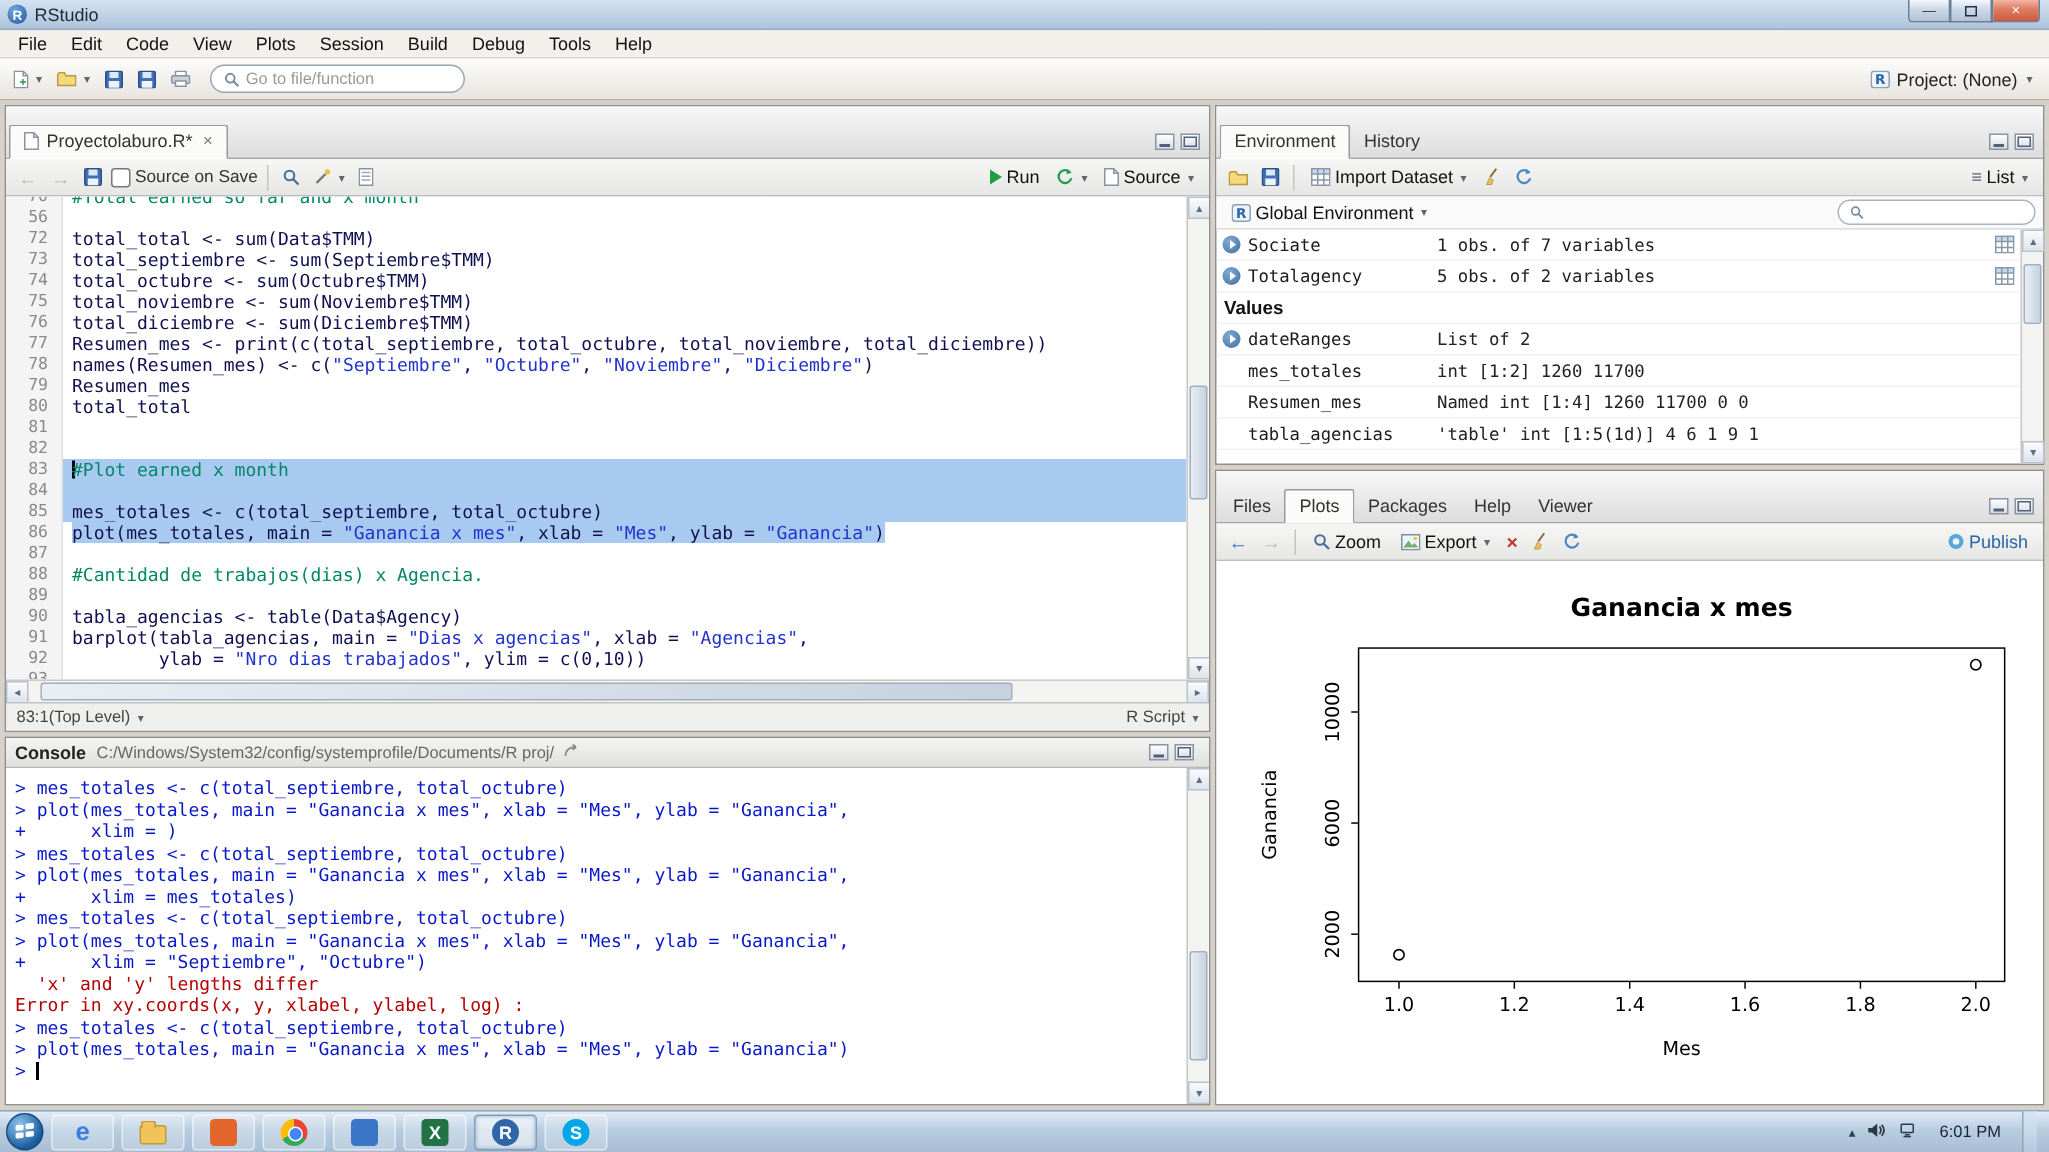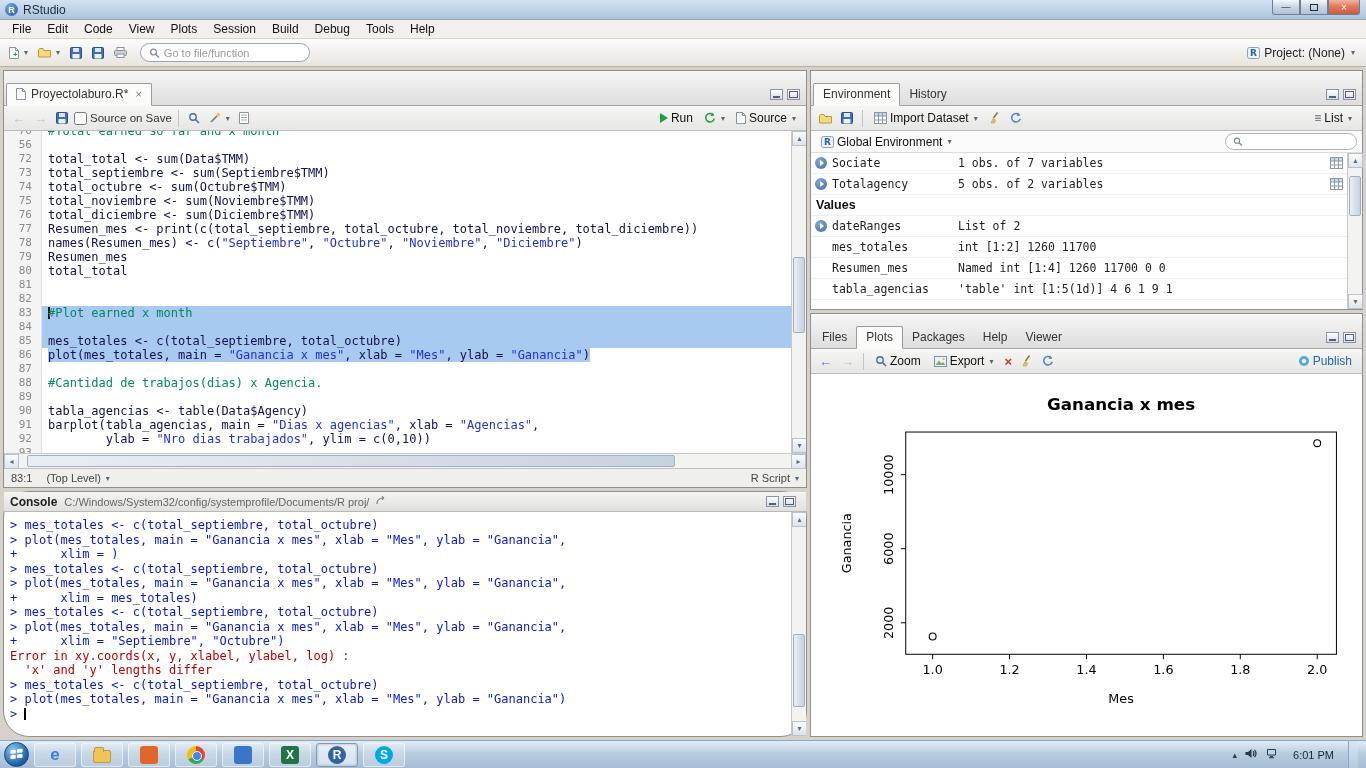--- a/index.html
+++ b/index.html
@@ -30,21 +30,21 @@
 .goto-box input{border:none;outline:none;font-size:11px;width:100%;background:transparent;color:#555;font-family:"Liberation Sans",sans-serif;}
 .goto-box input::placeholder{color:#9a9a9a;}
 .project-sel{display:flex;align-items:center;gap:4px;font-size:12px;color:#222;padding:2px 5px;}
 
 
 .workspace{flex:1;display:flex;gap:3px;padding:3px;background:#d6d2ca;min-height:0;}
 .col-left{width:804px;display:flex;flex-direction:column;gap:3px;min-height:0;}
 .col-right{flex:1;display:flex;flex-direction:column;gap:3px;min-width:0;}
 .pane{background:#fff;border:1px solid #8f8f8f;display:flex;flex-direction:column;min-height:0;}
 .source-pane{height:418px;}
-.console-pane{flex:1;border-radius:26px;}
+.console-pane{flex:1;}
 .env-pane{height:240px;}
 .plots-pane{flex:1;}
 .tabbar{height:35px;background:linear-gradient(#f7f7f7,#ddd);border-bottom:1px solid #a5a5a5;display:flex;align-items:flex-end;padding:0 2px;flex:none;}
 .tabs-row{display:flex;align-items:flex-end;height:100%;}
 .rtab{padding:3px 9px 4px;font-size:12px;color:#333;cursor:default;display:flex;align-items:center;gap:5px;}
 .rtab.active{background:#fbfbfa;border:1px solid #9a9a9a;border-bottom:1px solid #fbfbfa;margin-bottom:-1px;border-radius:2px 2px 0 0;}
 .tab-close{color:#777;font-size:11px;margin-left:2px;}
 .pane-btns{display:flex;gap:4px;margin-left:auto;align-items:center;padding:0 4px 5px 0;}
 .pbtn{width:13px;height:11px;border:1px solid #8a94a8;background:linear-gradient(#fefefe,#d8dce4);position:relative;display:inline-block;cursor:default;}
 .pbtn.min::after{content:"";position:absolute;left:2px;right:2px;bottom:1px;height:2px;background:#51617a;}
@@ -71,21 +71,21 @@
 
 .vscroll{width:15px;flex:none;background:#f3f3f1;border-left:1px solid #c8c8c8;display:flex;flex-direction:column;}
 .hscroll{height:15px;flex:none;background:#f3f3f1;border-top:1px solid #c8c8c8;display:flex;align-items:stretch;}
 .sb-btn{width:15px;height:15px;flex:none;display:flex;align-items:center;justify-content:center;font-size:8px;color:#5d6d80;background:linear-gradient(#fafbfc,#dde4ec);border:1px solid #b8c2ce;}
 .sb-track{flex:1;position:relative;}
 .sb-thumb{position:absolute;background:linear-gradient(90deg,#e9eef4,#c6d2de);border:1px solid #9fb0c0;border-radius:2px;}
 .vscroll .sb-thumb{left:1px;right:1px;}
 .hscroll .sb-thumb{top:1px;bottom:1px;}
 
 
-.src-status{height:19px;background:#efefed;border-top:1px solid #c2c2c0;display:flex;align-items:center;font-size:11px;color:#444;padding:0 7px;gap:14px;flex:none;}
+.src-status{height:19px;background:#efefed;border-top:1px solid #c2c2c0;display:flex;align-items:center;font-size:11px;color:#444;padding:0 7px;flex:none;}
 .scope-btn{display:flex;align-items:center;gap:3px;cursor:default;}
 
 
 .console-header{height:20px;background:linear-gradient(#f4f4f3,#e0e0de);border-bottom:1px solid #b8b8b6;display:flex;align-items:center;gap:7px;padding:0 6px;flex:none;}
 .console-title{font-weight:bold;font-size:12px;color:#222;}
 .console-path{font-size:11px;color:#666;}
 .console-body{flex:1;display:flex;min-height:0;overflow:hidden;}
 .console-lines-wrap{flex:1;overflow:hidden;padding:12px 0 0 6px;}
 .console-lines{margin-top:-6px;}
 .console-line{white-space:pre;font-family:"DejaVu Sans Mono",monospace;font-size:12px;height:14.5px;line-height:14.5px;}
@@ -439,22 +439,22 @@
             <div class="console-lines">
                 <div class="console-line input">&gt; mes_totales &lt;- c(total_septiembre, total_octubre)</div>
                 <div class="console-line input">&gt; plot(mes_totales, main = "Ganancia x mes", xlab = "Mes", ylab = "Ganancia",</div>
                 <div class="console-line input">+      xlim = )</div>
                 <div class="console-line input">&gt; mes_totales &lt;- c(total_septiembre, total_octubre)</div>
                 <div class="console-line input">&gt; plot(mes_totales, main = "Ganancia x mes", xlab = "Mes", ylab = "Ganancia",</div>
                 <div class="console-line input">+      xlim = mes_totales)</div>
                 <div class="console-line input">&gt; mes_totales &lt;- c(total_septiembre, total_octubre)</div>
                 <div class="console-line input">&gt; plot(mes_totales, main = "Ganancia x mes", xlab = "Mes", ylab = "Ganancia",</div>
                 <div class="console-line input">+      xlim = "Septiembre", "Octubre")</div>
+                <div class="console-line error">  'x' and 'y' lengths differ</div>
                 <div class="console-line error">Error in xy.coords(x, y, xlabel, ylabel, log) :</div>
-                <div class="console-line error">  'x' and 'y' lengths differ</div>
                 <div class="console-line input">&gt; mes_totales &lt;- c(total_septiembre, total_octubre)</div>
                 <div class="console-line input">&gt; plot(mes_totales, main = "Ganancia x mes", xlab = "Mes", ylab = "Ganancia")</div>
                 <div class="console-line input">&gt; <span class="caret-bar"></span></div>
               </div>
           </div>
           <div class="vscroll">
             <div class="sb-btn">▴</div>
             <div class="sb-track">
                 <div class="sb-thumb" style="top:55%;height:38%;"></div>
               </div>

